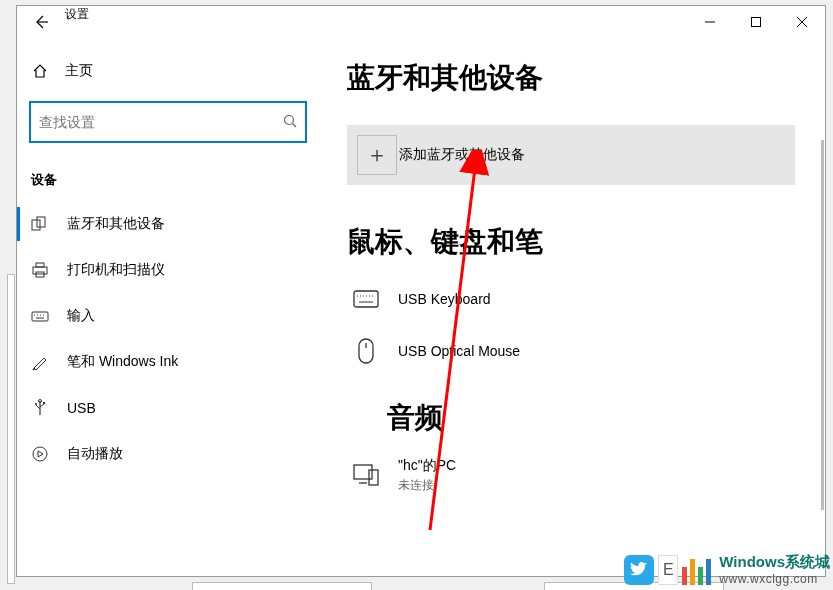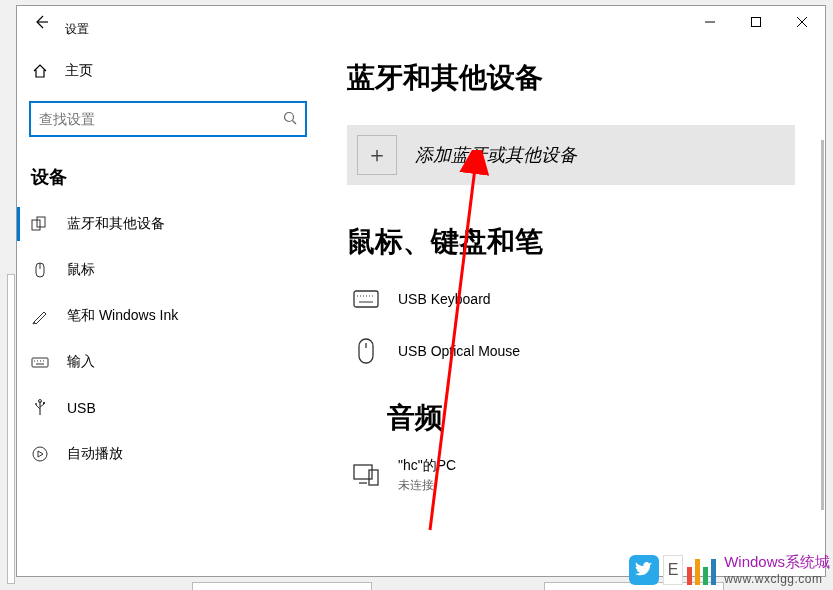--- a/index.html
+++ b/index.html
@@ -7,21 +7,21 @@
   .window {
     position: absolute;
     left: 16px; top: 5px;
     width: 810px; height: 572px;
     background: #fff;
     border: 1px solid #9a9a9a;
     display: flex; flex-direction: column;
   }
   .titlebar {
     height: 32px;
-    display: flex; align-items: flex-end;
+    display: flex; align-items: flex-start;
     border-bottom: 0;
   }
   .back-btn {
     width: 48px; height: 32px;
     display: flex; align-items: center; justify-content: center;
     font-size: 16px; color: #000;
   }
   .title-text { font-size: 12px; color: #000; margin-left: 0; }
   .win-controls { margin-left: auto; display: flex; }
   .win-btn {
@@ -39,32 +39,32 @@
   .home-row {
     display: flex; align-items: center;
     height: 36px;
     padding-left: 14px;
     gap: 16px;
   }
   .home-row .icon { width: 18px; display:flex; align-items:center; justify-content:center; }
   .home-row .label { font-size: 14px; }
   .search-box {
     margin: 12px 12px 0 12px;
-    height: 36px;
+    height: 42px;
     border: 2px solid #0078d4;
     display: flex; align-items: center;
     padding: 0 8px;
   }
   .search-box input {
     flex: 1; border: none; outline: none;
     font-size: 14px; color: #555; background: transparent;
   }
   .search-box .search-icon { color: #666; font-size: 14px; }
   .section-label {
-    font-size: 18px; font-weight: 600;
+    font-size: 13px; font-weight: 600;
     margin: 28px 0 12px 14px;
   }
   .nav-list { display: flex; flex-direction: column; }
   .nav-item {
     display: flex; align-items: center;
     height: 46px;
     padding-left: 14px;
     gap: 18px;
     position: relative;
   }
@@ -90,21 +90,21 @@
     display: flex; align-items: center;
     margin-bottom: 38px;
   }
   .add-device .plus {
     width: 40px; height: 40px;
     margin-left: 10px;
     display: flex; align-items: center; justify-content: center;
     font-size: 22px; color: #444; font-weight: 300;
     border: 1px solid #bbb;
   }
-  .add-device .label { margin-left: 18px; font-size: 18px; font-style: italic; }
+  .add-device .label { margin-left: 2px; font-size: 14px; }
   .sub-section {
     font-size: 28px; font-weight: 600;
     margin-bottom: 12px;
   }
   .device-row {
     display: flex; align-items: center;
     height: 52px;
     gap: 18px;
     padding-left: 5px;
   }
@@ -140,21 +140,21 @@
     width: 20px; height: 30px; background:#fff; border:1px solid #ddd;
     display:flex; align-items:center; justify-content:center; font-size:16px; color:#555;
   }
   .wm-bars { display:flex; gap:3px; align-items:flex-end; height: 30px;}
   .wm-bars span { width:5px; }
   .wm-bars span:nth-child(1){background:#e74c3c; height:18px;}
   .wm-bars span:nth-child(2){background:#f39c12; height:26px;}
   .wm-bars span:nth-child(3){background:#27ae60; height:18px;}
   .wm-bars span:nth-child(4){background:#2980b9; height:26px;}
   .wm-text { display:flex; flex-direction:column; margin-left:4px; }
-  .wm-text .wm1 { font-size: 15px; font-weight:400; color:#a21caf; }
+  .wm-text .wm1 { font-size: 15px; font-weight:700; color:#0f766e; }
   .wm-text .wm2 { font-size: 12px; color:#555; letter-spacing:0.5px; }
   
   .left-edge {
     position:absolute; left:7px; top: 274px; width:8px; height:310px; background:#fff; border:1px solid #bbb;
   }
   .bottom-strips { position:absolute; left:192px; bottom:0; display:flex; gap:172px; }
   .bottom-strips div { width:180px; height:8px; background:#fff; border:1px solid #bbb; border-bottom:none; }
 </style>
 </head>
 <body>
@@ -223,46 +223,47 @@
             <svg width="18" height="18" viewBox="0 0 18 18">
                 <rect x="1" y="5" width="8" height="10" stroke="#333" fill="none"></rect>
                 <rect x="6" y="2" width="8" height="10" stroke="#333" fill="none"></rect>
               </svg>
           </span>
           <span class="label">蓝牙和其他设备</span>
         </div>
         <div class="nav-item">
           <span class="icon">
             <svg width="18" height="18" viewBox="0 0 18 18">
-                <rect x="5" y="2" width="8" height="14" rx="4" stroke="#333" fill="none"></rect>
-                <line x1="9" y1="2" x2="9" y2="8" stroke="#333"></line>
-              </svg>
-          </span>
-          <span class="label">鼠标</span>
-        </div>
-        <div class="nav-item">
-          <span class="icon">
-            <svg width="18" height="18" viewBox="0 0 18 18">
-                <path d="M3 15 L13 5 L15 7 L5 17 Z M3 15 L2 17 L4 16" stroke="#333" fill="none"></path>
-              </svg>
-          </span>
-          <span class="label">笔和 Windows Ink</span>
+                <rect x="2" y="6" width="14" height="7" stroke="#333" fill="none"></rect>
+                <rect x="5" y="2" width="8" height="4" stroke="#333" fill="none"></rect>
+                <rect x="5" y="11" width="8" height="5" stroke="#333" fill="none"></rect>
+              </svg>
+          </span>
+          <span class="label">打印机和扫描仪</span>
         </div>
         <div class="nav-item">
           <span class="icon">
             <svg width="18" height="18" viewBox="0 0 18 18">
                 <rect x="1" y="5" width="16" height="9" rx="1" stroke="#333" fill="none"></rect>
                 <line x1="3" y1="8" x2="4" y2="8" stroke="#333"></line>
                 <line x1="6" y1="8" x2="7" y2="8" stroke="#333"></line>
                 <line x1="9" y1="8" x2="10" y2="8" stroke="#333"></line>
                 <line x1="12" y1="8" x2="13" y2="8" stroke="#333"></line>
                 <line x1="5" y1="11" x2="13" y2="11" stroke="#333"></line>
               </svg>
           </span>
           <span class="label">输入</span>
+        </div>
+        <div class="nav-item">
+          <span class="icon">
+            <svg width="18" height="18" viewBox="0 0 18 18">
+                <path d="M3 15 L13 5 L15 7 L5 17 Z M3 15 L2 17 L4 16" stroke="#333" fill="none"></path>
+              </svg>
+          </span>
+          <span class="label">笔和 Windows Ink</span>
         </div>
         <div class="nav-item">
           <span class="icon">
             <svg width="18" height="18" viewBox="0 0 18 18">
                 <line x1="9" y1="2" x2="9" y2="16" stroke="#333" stroke-width="1.2"></line>
                 <circle cx="9" cy="2" r="1.5" stroke="#333" fill="none"></circle>
                 <path d="M9 10 L5 6 M9 8 L13 5" stroke="#333"></path>
                 <circle cx="5" cy="5" r="1" fill="#333"></circle>
                 <rect x="12" y="3" width="2" height="2" fill="#333"></rect>
               </svg>

